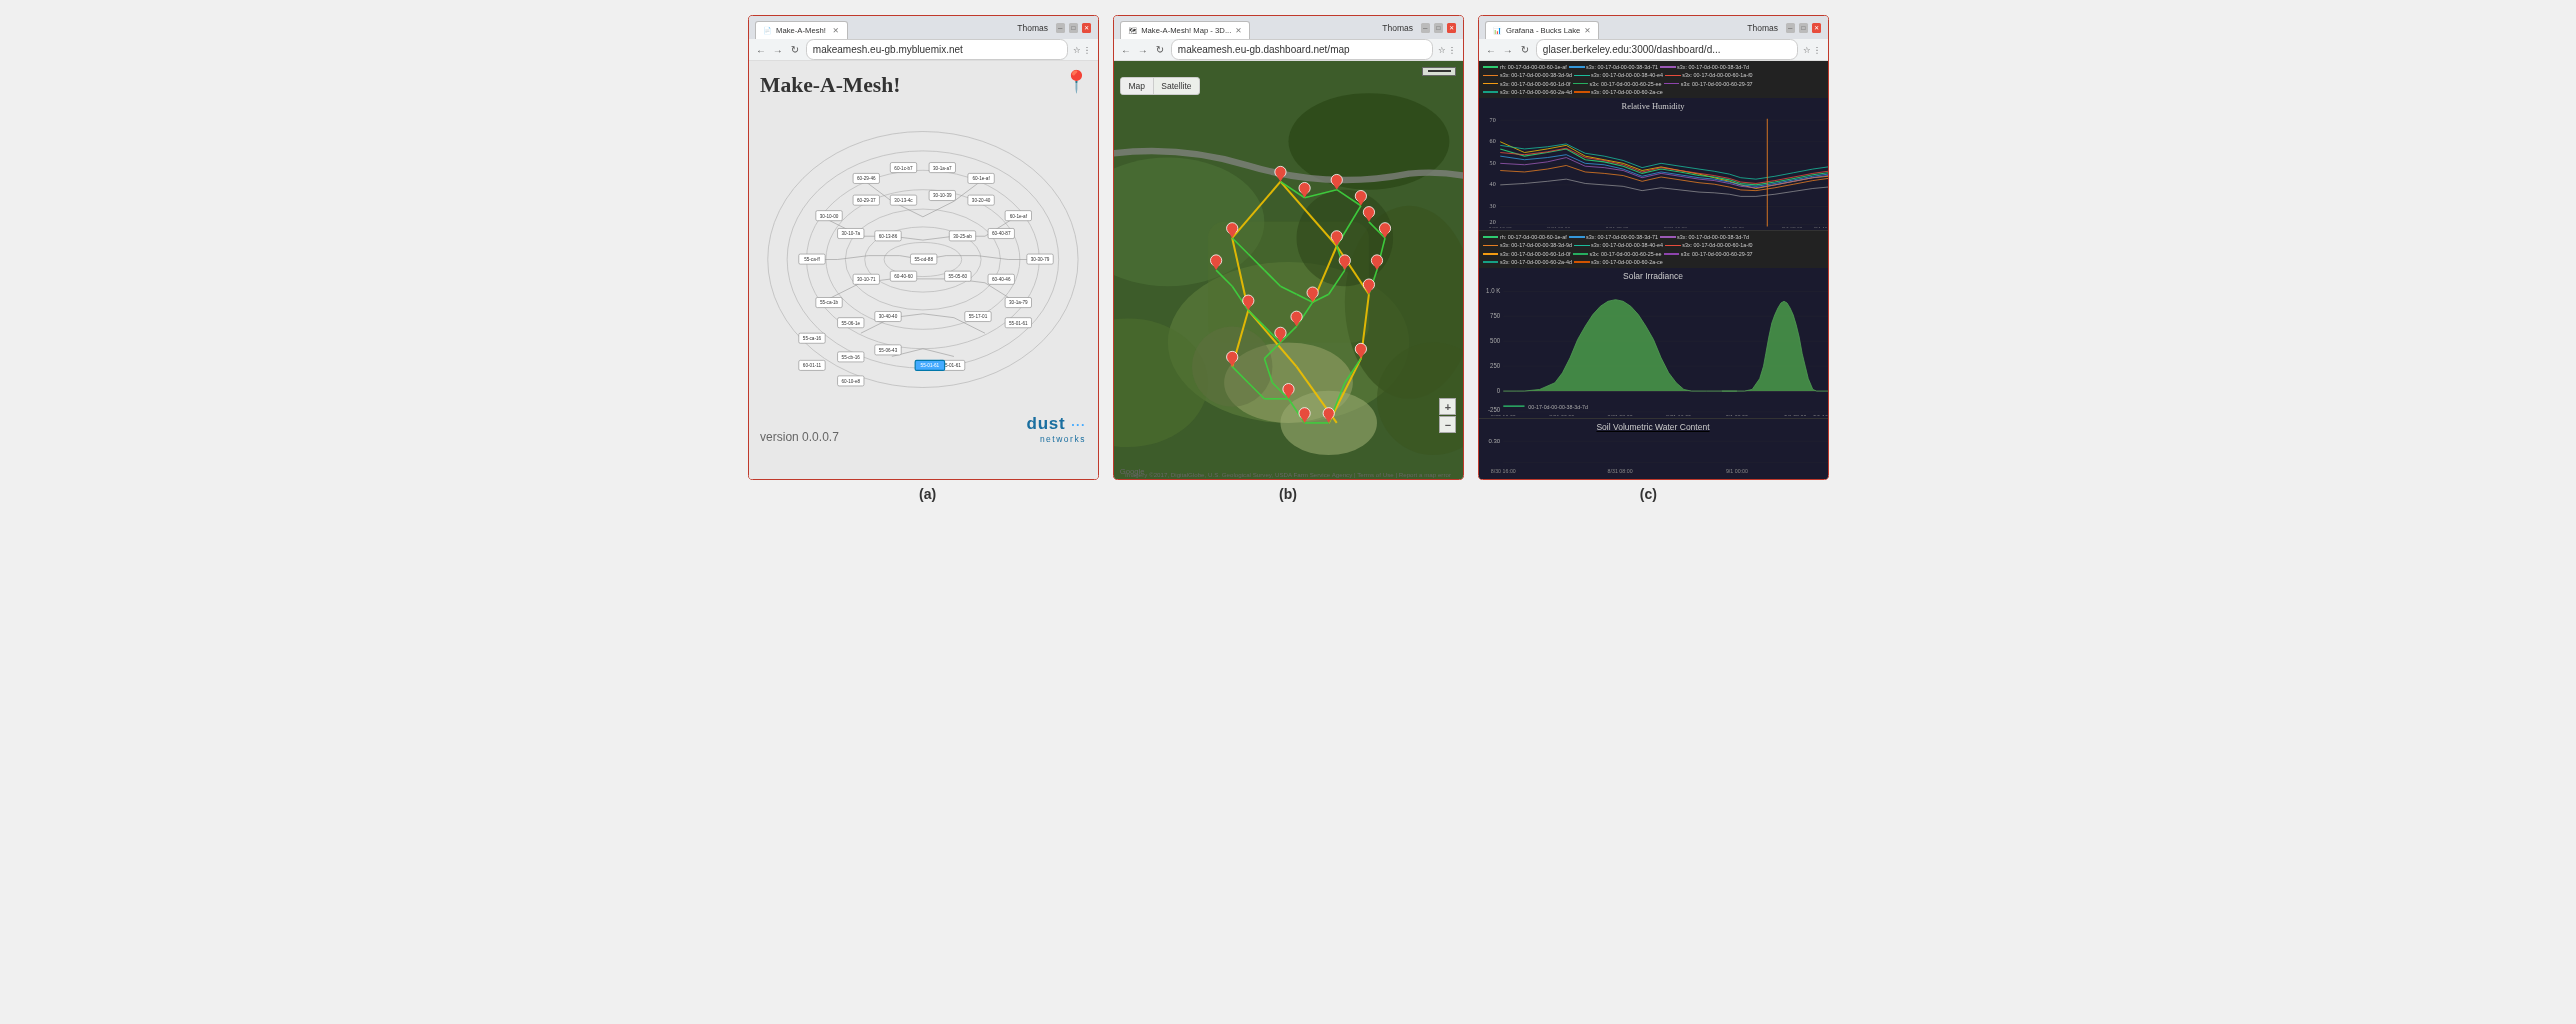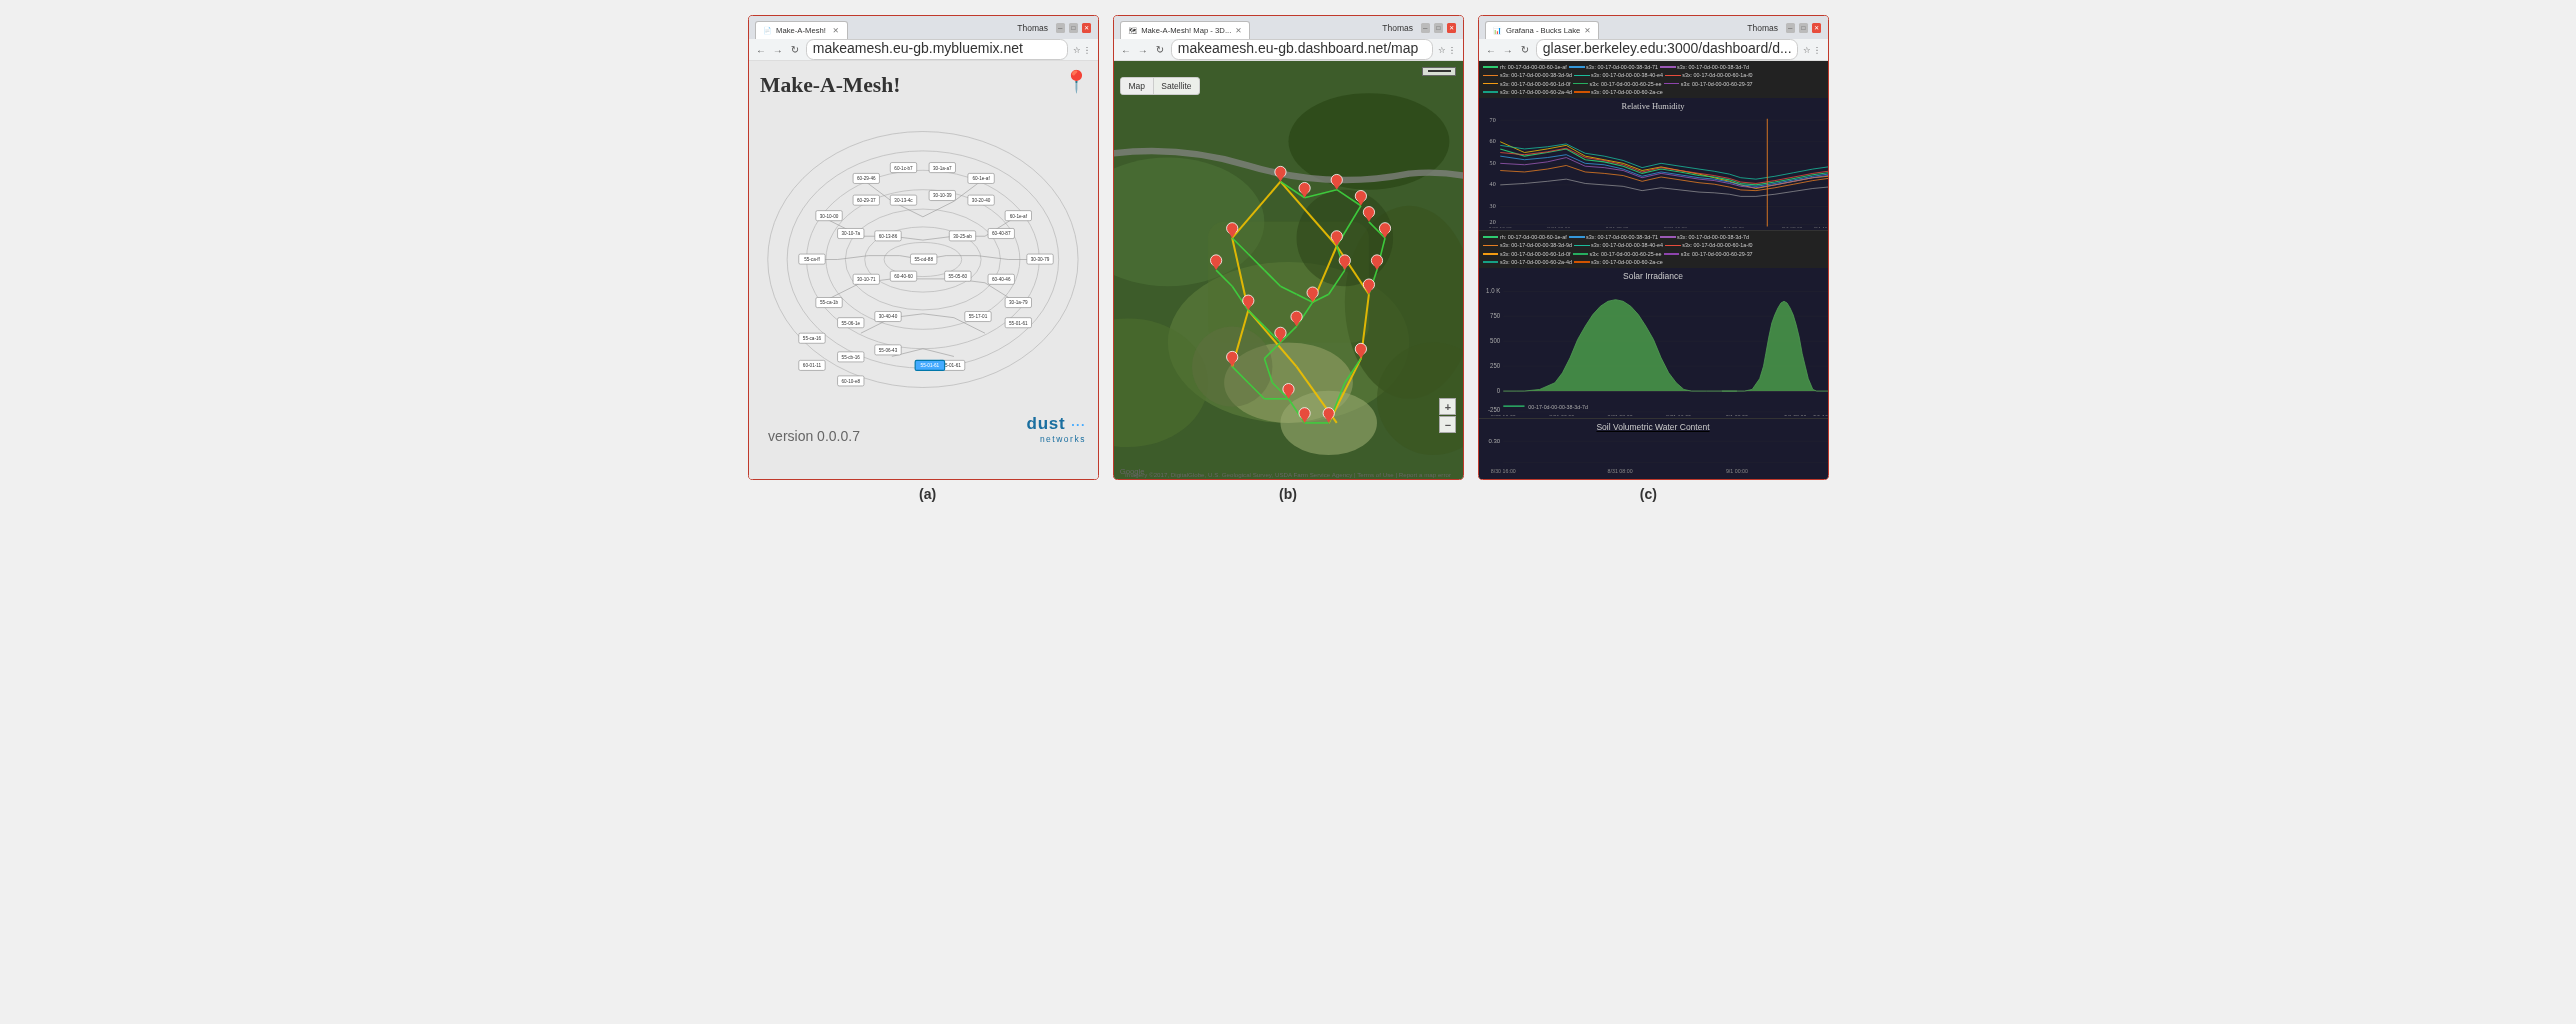--- a/index.html
+++ b/index.html
@@ -129,23 +129,23 @@
       cursor: pointer;
     }
 
     .address-bar {
       flex: 1;
       height: 21px;
       background: #fff;
       border: 0.8px solid #ccc;
       border-radius: 7.7px;
       display: flex;
-      align-items: flex-start;
+      align-items: center;
       padding: 0 6.2px;
-      font-size: 14px;
+      font-size: 10px;
       color: #333;
       overflow: hidden;
       white-space: nowrap;
     }
 
     .toolbar-icons {
       display: flex;
       align-items: center;
       gap: 2.3px;
       color: #666;
@@ -178,23 +178,22 @@
     }
 
     .mesh-footer {
       display: flex;
       justify-content: space-between;
       align-items: flex-end;
       margin-top: 7.7px;
     }
 
     .version-text {
-      font-size: 14px;
+      font-size: 12px;
       color: #666;
-      margin-left: 8px;
     }
 
     .dust-logo {
       text-align: right;
     }
 
     .dust-logo-text {
       font-size: 17px;
       font-weight: bold;
       color: #1a6fa0;

